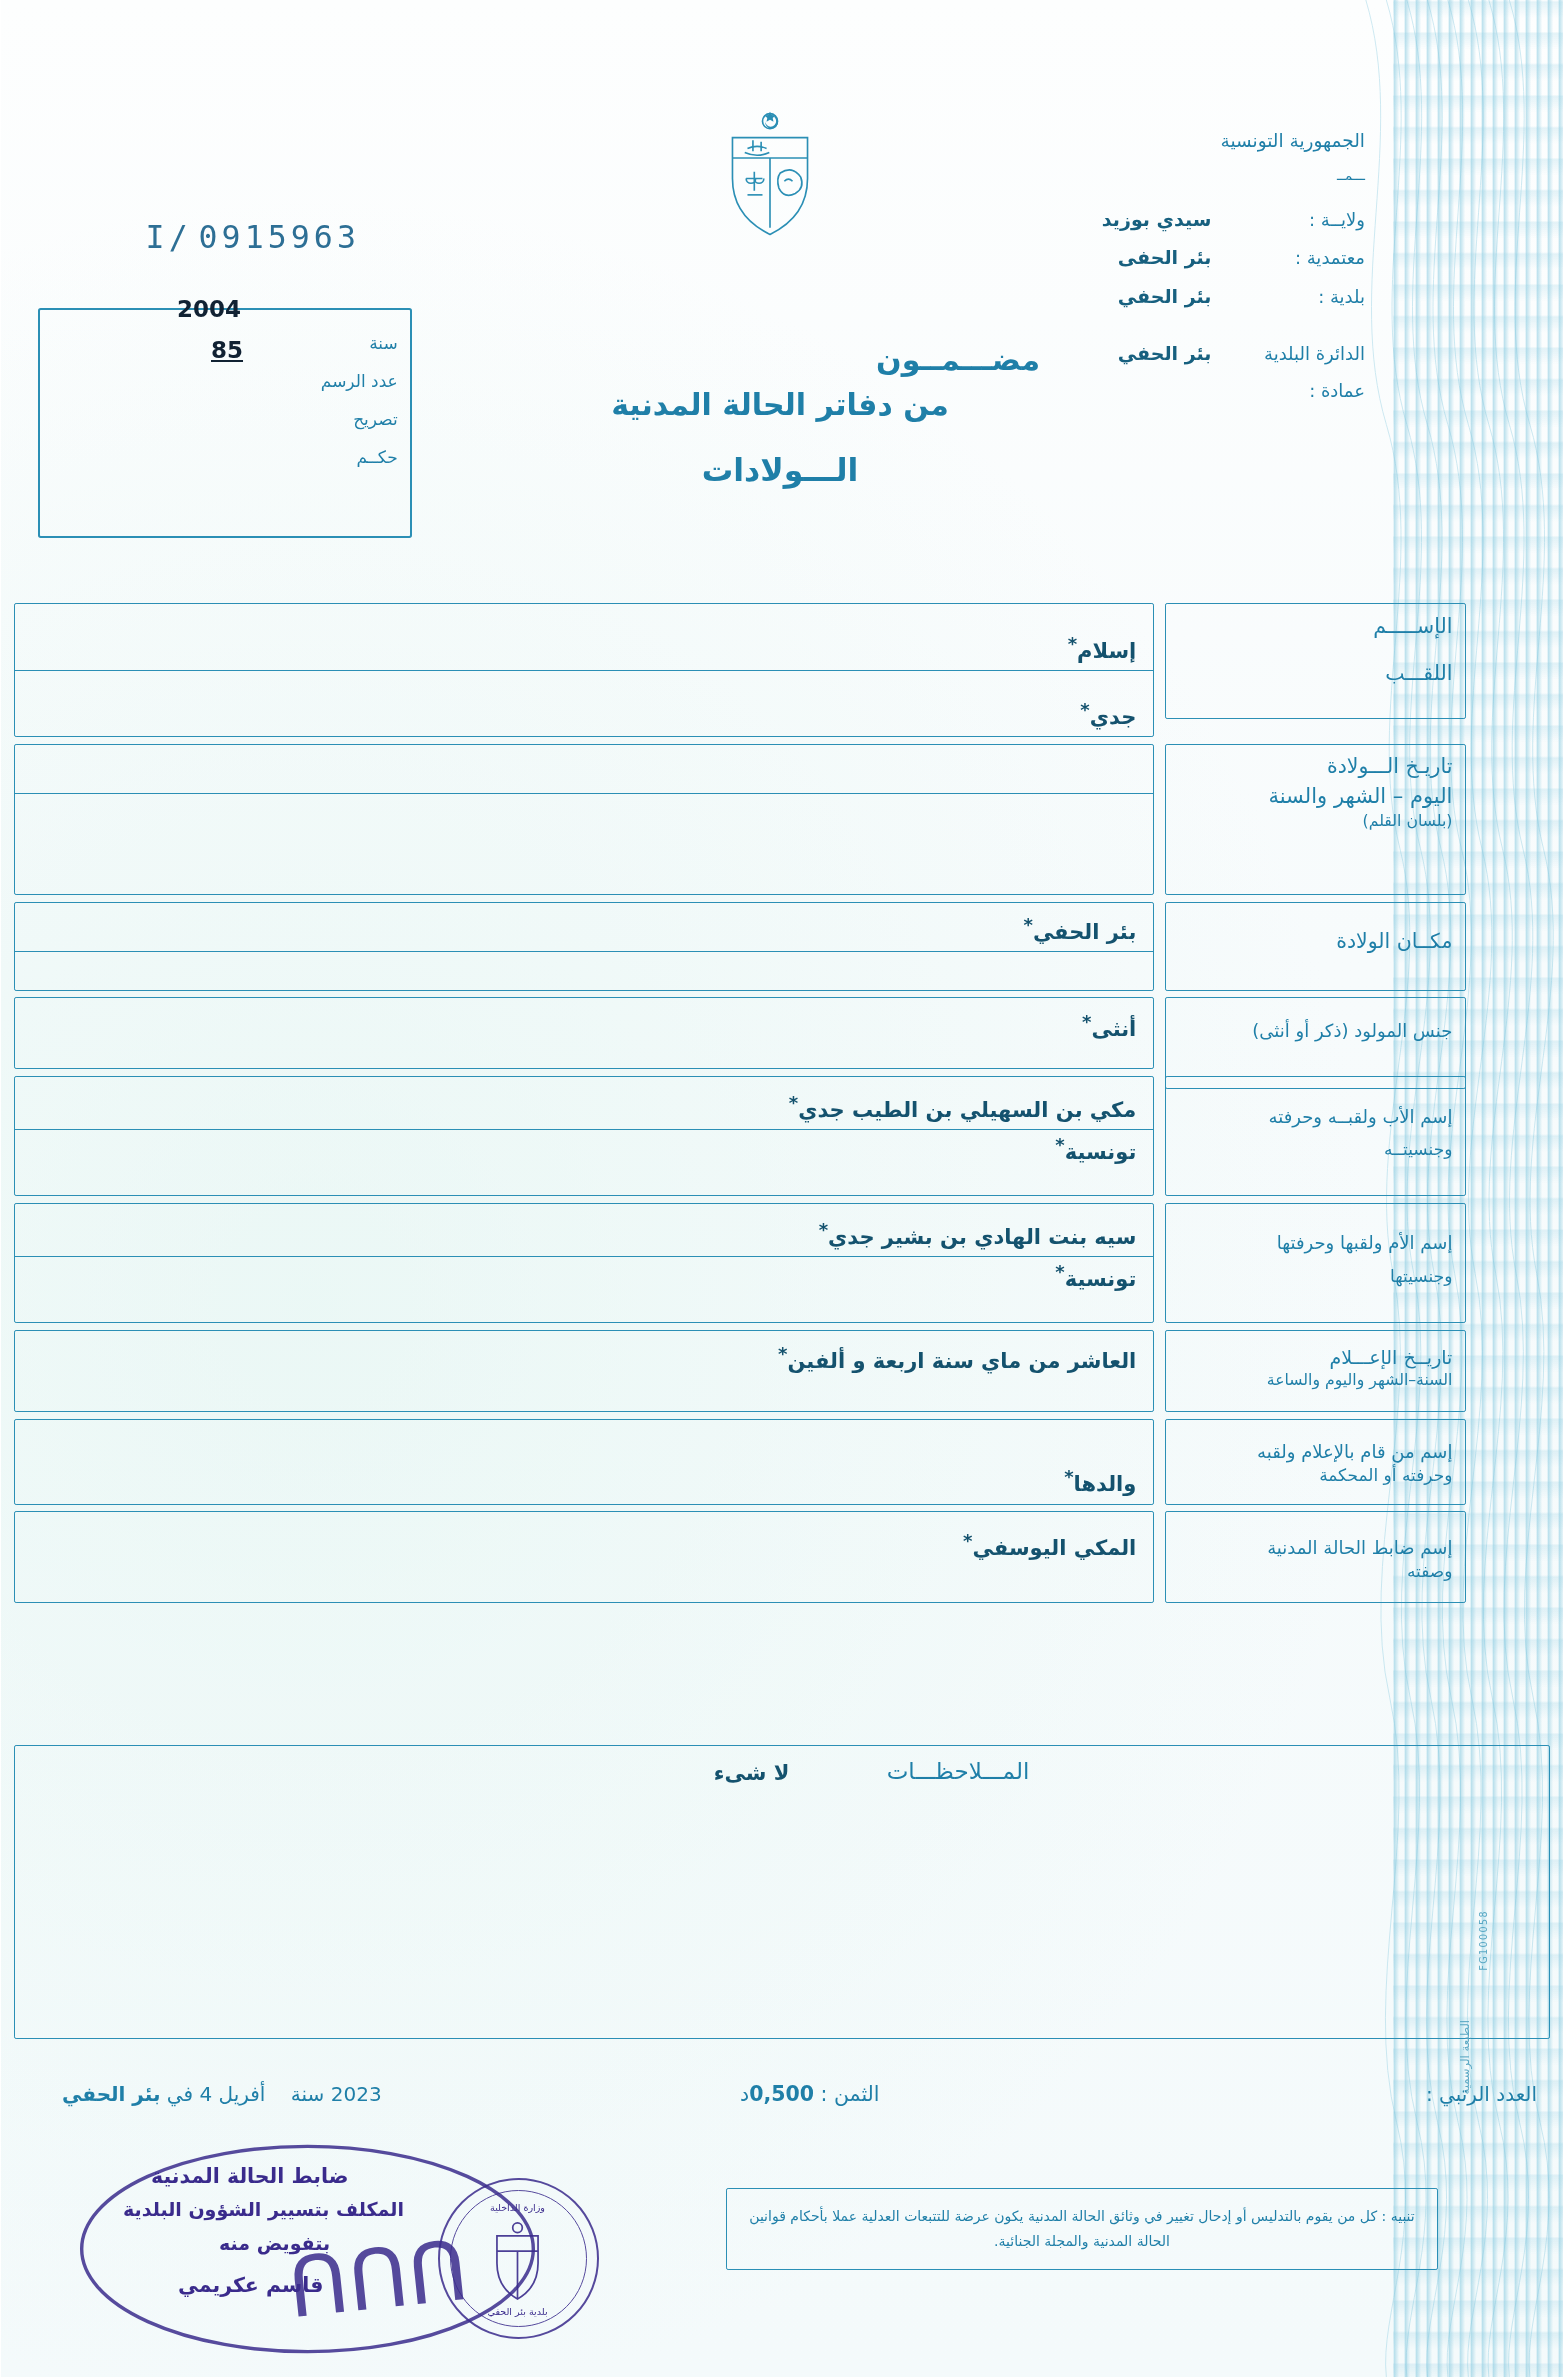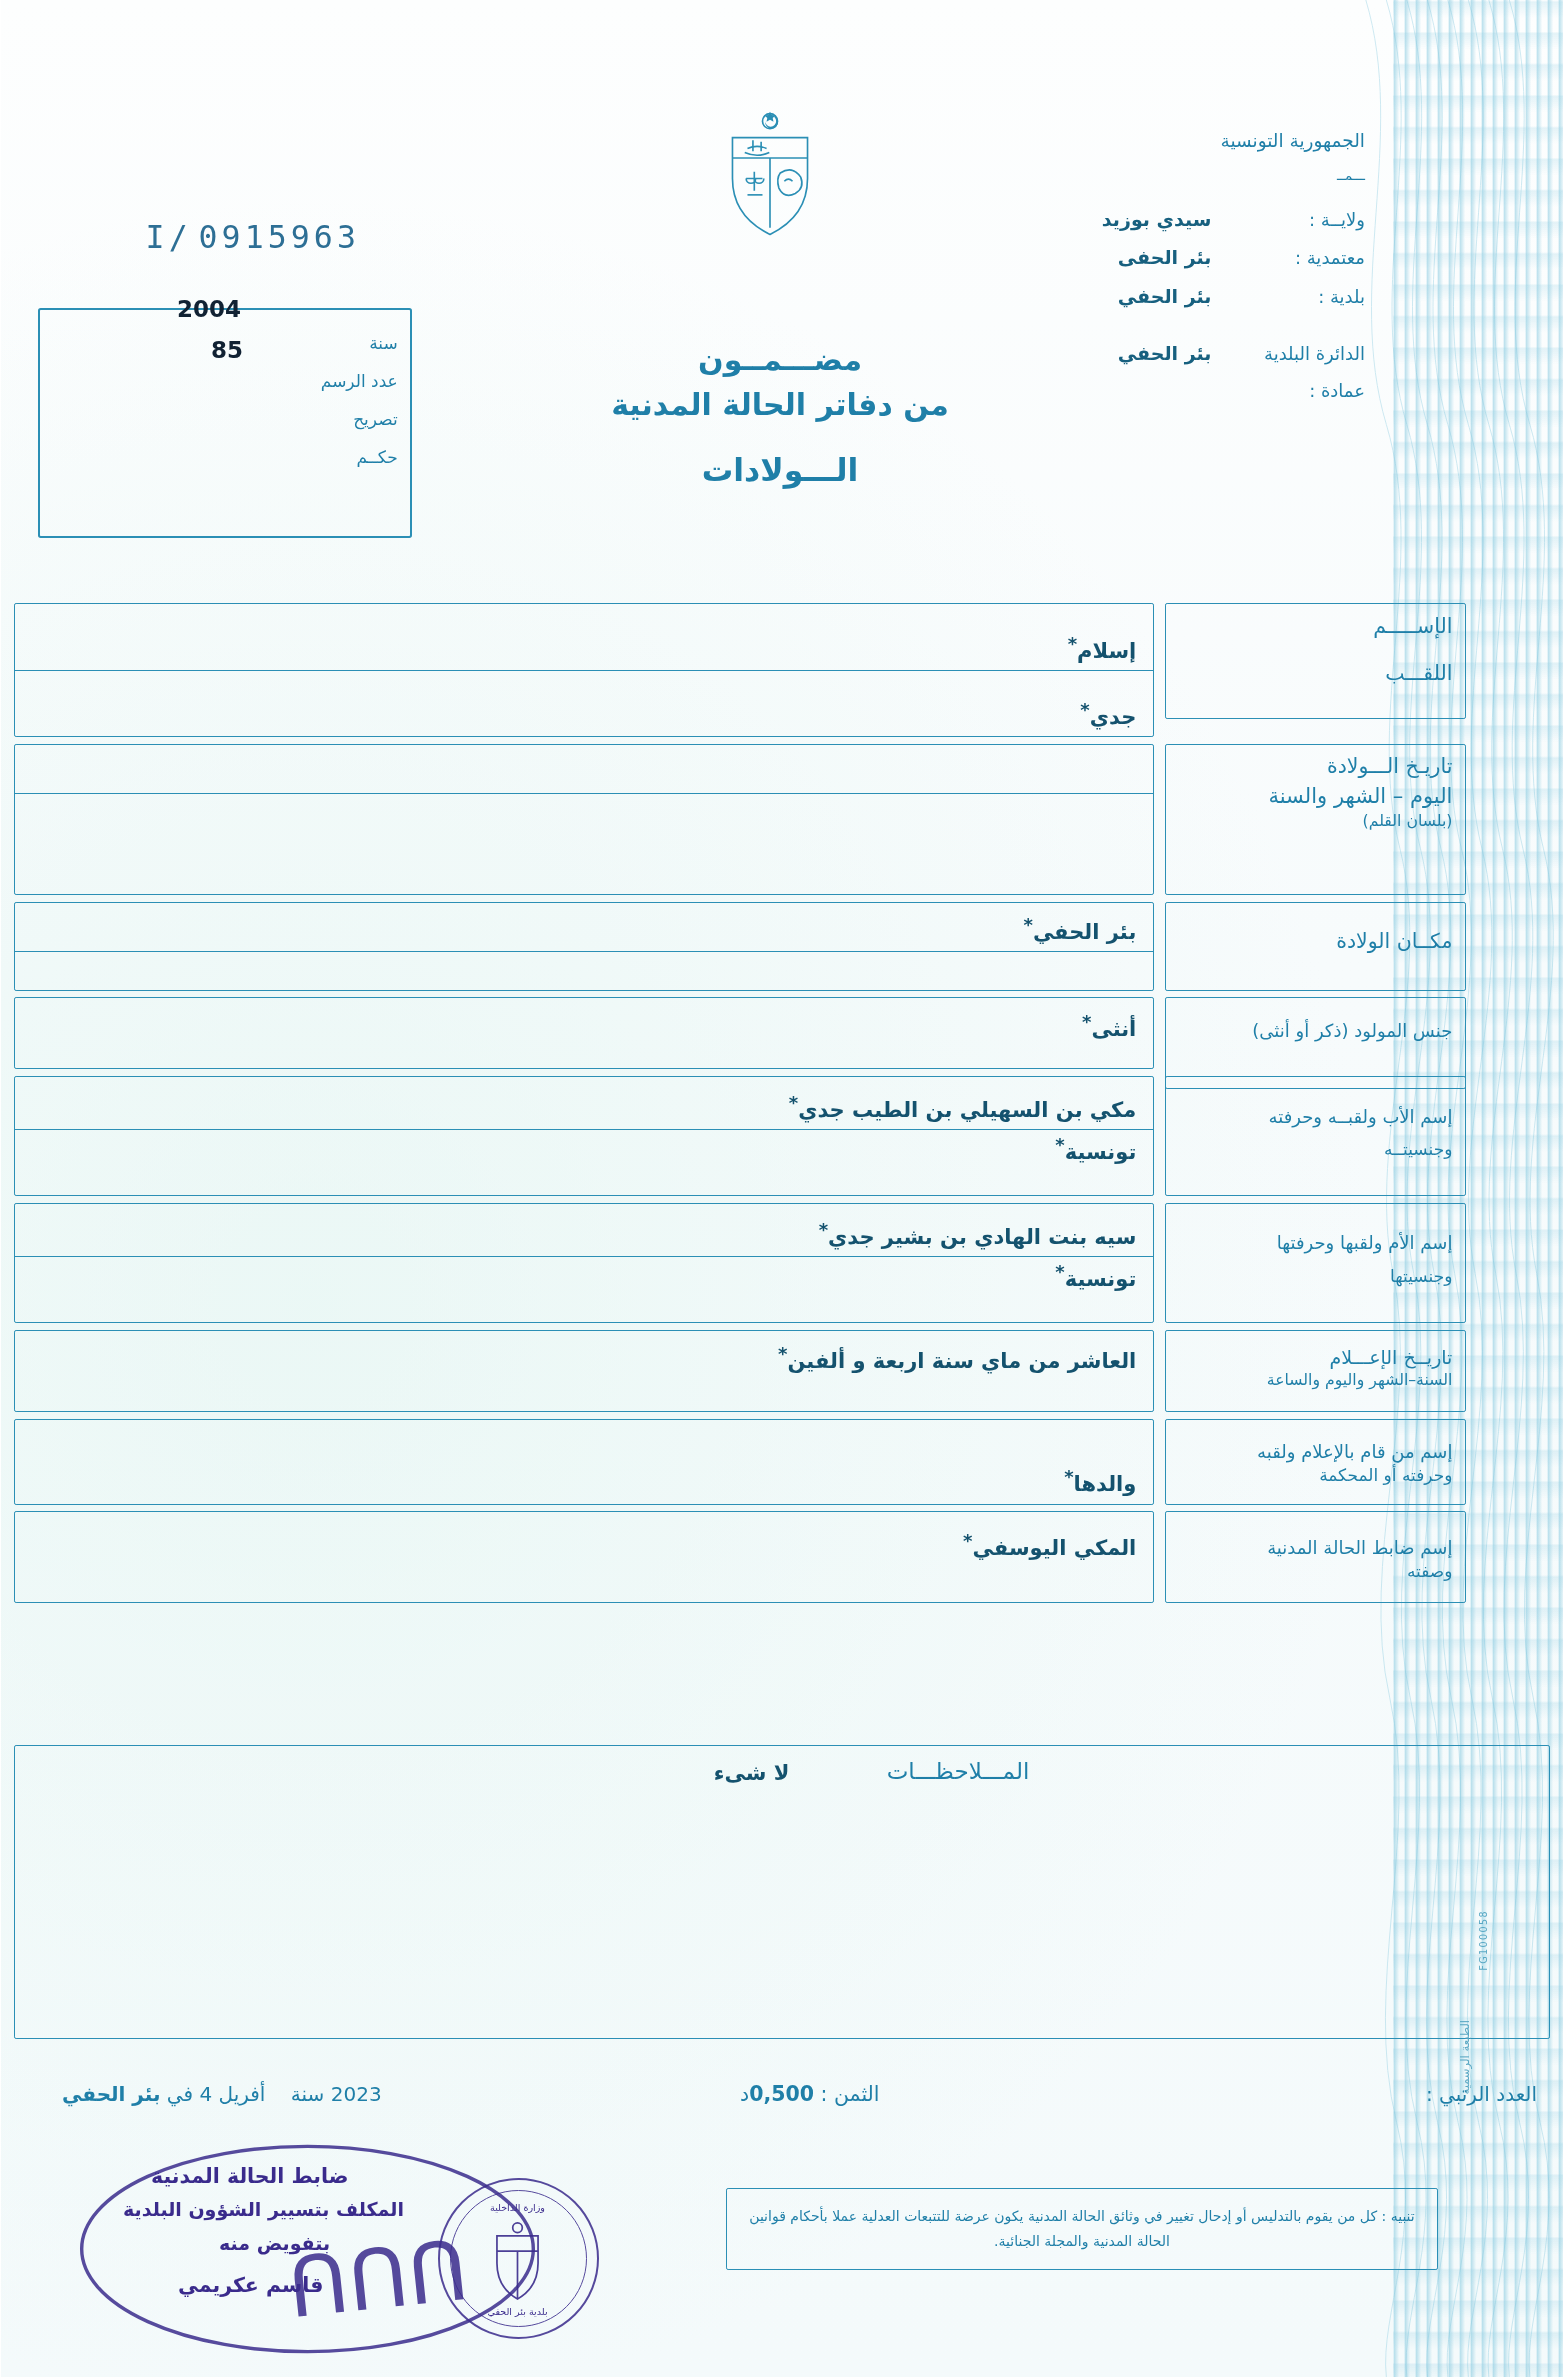--- a/index.html
+++ b/index.html
@@ -57,40 +57,40 @@
   .hdr-right .blk{margin-bottom:2.7px;}
   .hdr-right .spacer{height:18px;}
 
   .emblem{
     position:absolute;top:110px;left:712px;width:116px;height:137px;
   }
 
   .center-title{
     position:absolute;top:342px;left:520px;width:520px;text-align:center;
   }
-  .center-title .t1{font-size:30px;font-weight:bold;letter-spacing:2.7px;}
+  .center-title .t1{font-size:30px;font-weight:bold;letter-spacing:2.7px;text-align:right;}
   .center-title .t2{font-size:30px;font-weight:bold;margin-top:9.6px;}
   .center-title .t3{font-size:31.5px;font-weight:bold;margin-top:30px;letter-spacing:4.1px;}
 
   
   .serial{
     position:absolute;top:219px;left:38px;width:322px;
     font-family:"DejaVu Sans Mono", monospace;
     font-size:31.5px;color:#2d6f95;letter-spacing:4.1px;
   }
   .serial .slash{margin-right:6.8px;}
   .stampbox{
     position:absolute;top:308px;left:38px;width:370px;height:226px;
     border:2.1px solid #2b8fb5;border-radius:2.7px;
   }
   .stampbox .year{
     position:absolute;top:-13.7px;left:137px;font-weight:bold;font-size:23px;color:#123;
   }
   .stampbox .num{
-    position:absolute;top:27px;left:171px;font-weight:bold;font-size:23px;color:#123;
+    position:absolute;top:27px;left:171px;font-weight:bold;font-size:23px;color:#123;text-decoration:underline;
   }
   .stampbox .labels{
     position:absolute;right:12.3px;top:13.7px;text-align:right;font-size:17px;line-height:2.25;
   }
 
   
   .tbl{position:absolute;top:603px;left:13.7px;width:1452px;}
   .row{position:relative;width:100%;margin-bottom:6.8px;}
   .cellLabel{
     position:absolute;right:0;top:0;width:301px;

